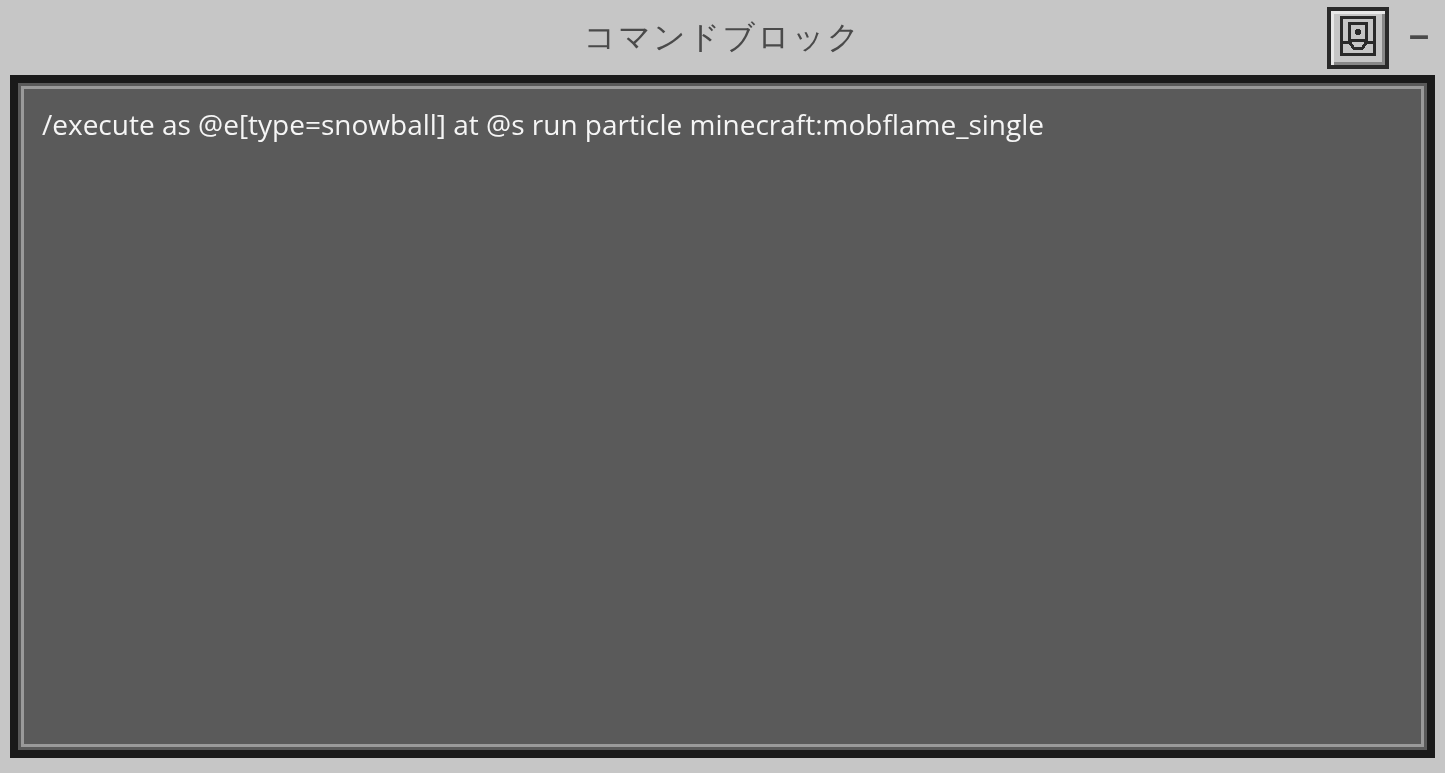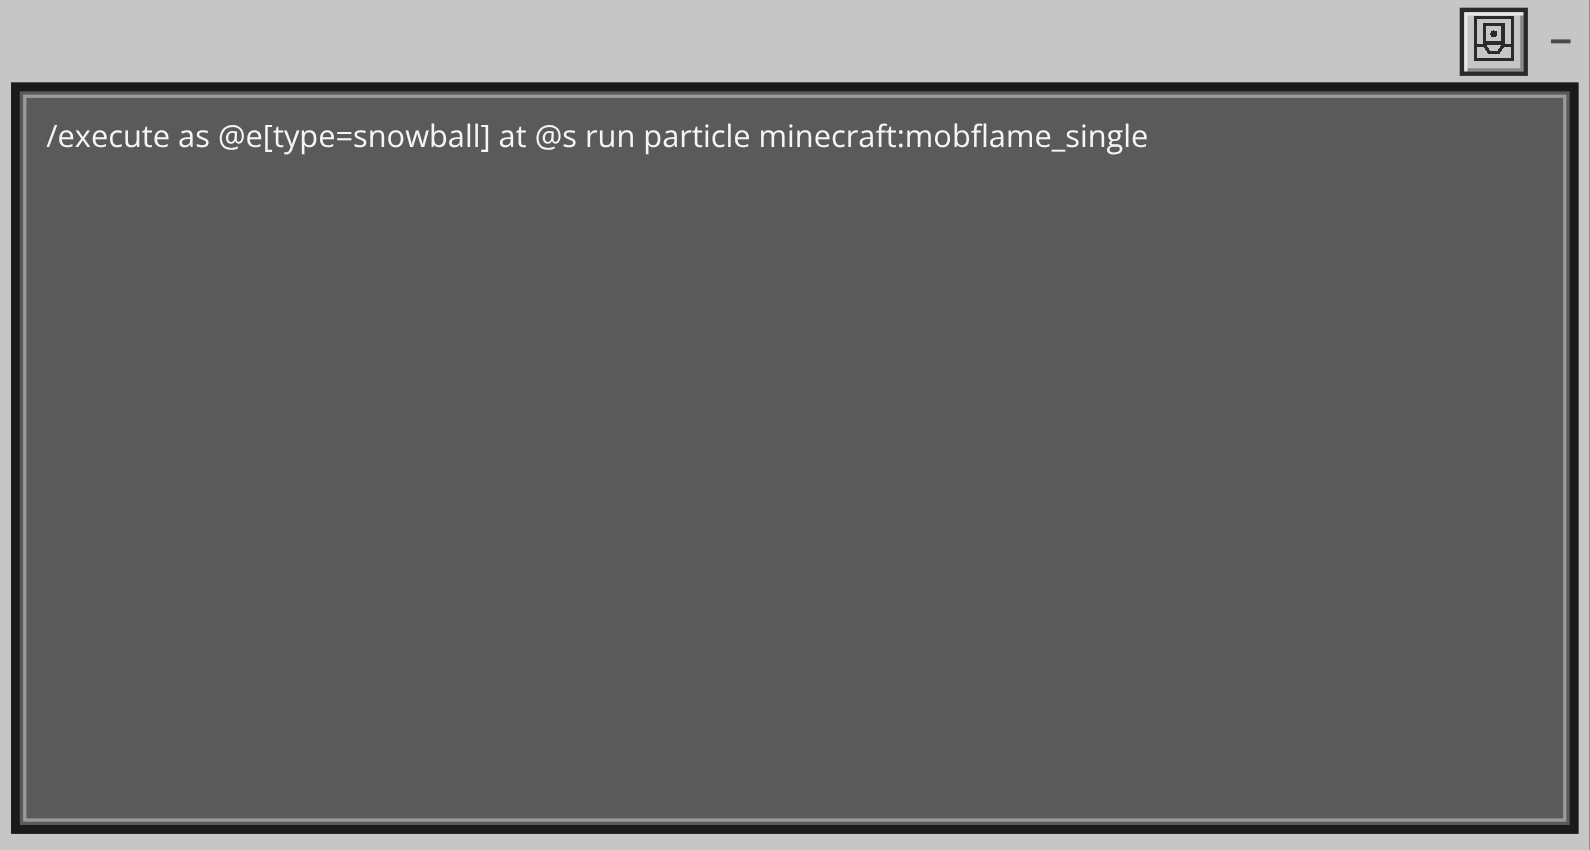--- a/index.html
+++ b/index.html
@@ -85,20 +85,21 @@
       outline: none;
       resize: none;
       width: 100%;
       height: 100%;
     }
   </style>
 </head>
 <body>
 
 <div class="header">
+  <div class="title">コマンドブロック</div>
   <div class="header-right">
     <div class="icon-button">
       <span>
         <svg viewBox="0 0 40 40" shape-rendering="crispEdges">
           <rect x="4" y="2" width="32" height="36" fill="none" stroke="#2a2a2a" stroke-width="3"></rect>
           <rect x="12" y="8" width="16" height="16" fill="none" stroke="#2a2a2a" stroke-width="3"></rect>
           <circle cx="20" cy="16" r="3" fill="#2a2a2a"></circle>
           <path d="M 4 26 L 12 26 L 16 32 L 24 32 L 28 26 L 36 26" fill="none" stroke="#2a2a2a" stroke-width="3"></path>
         </svg>
       </span>

